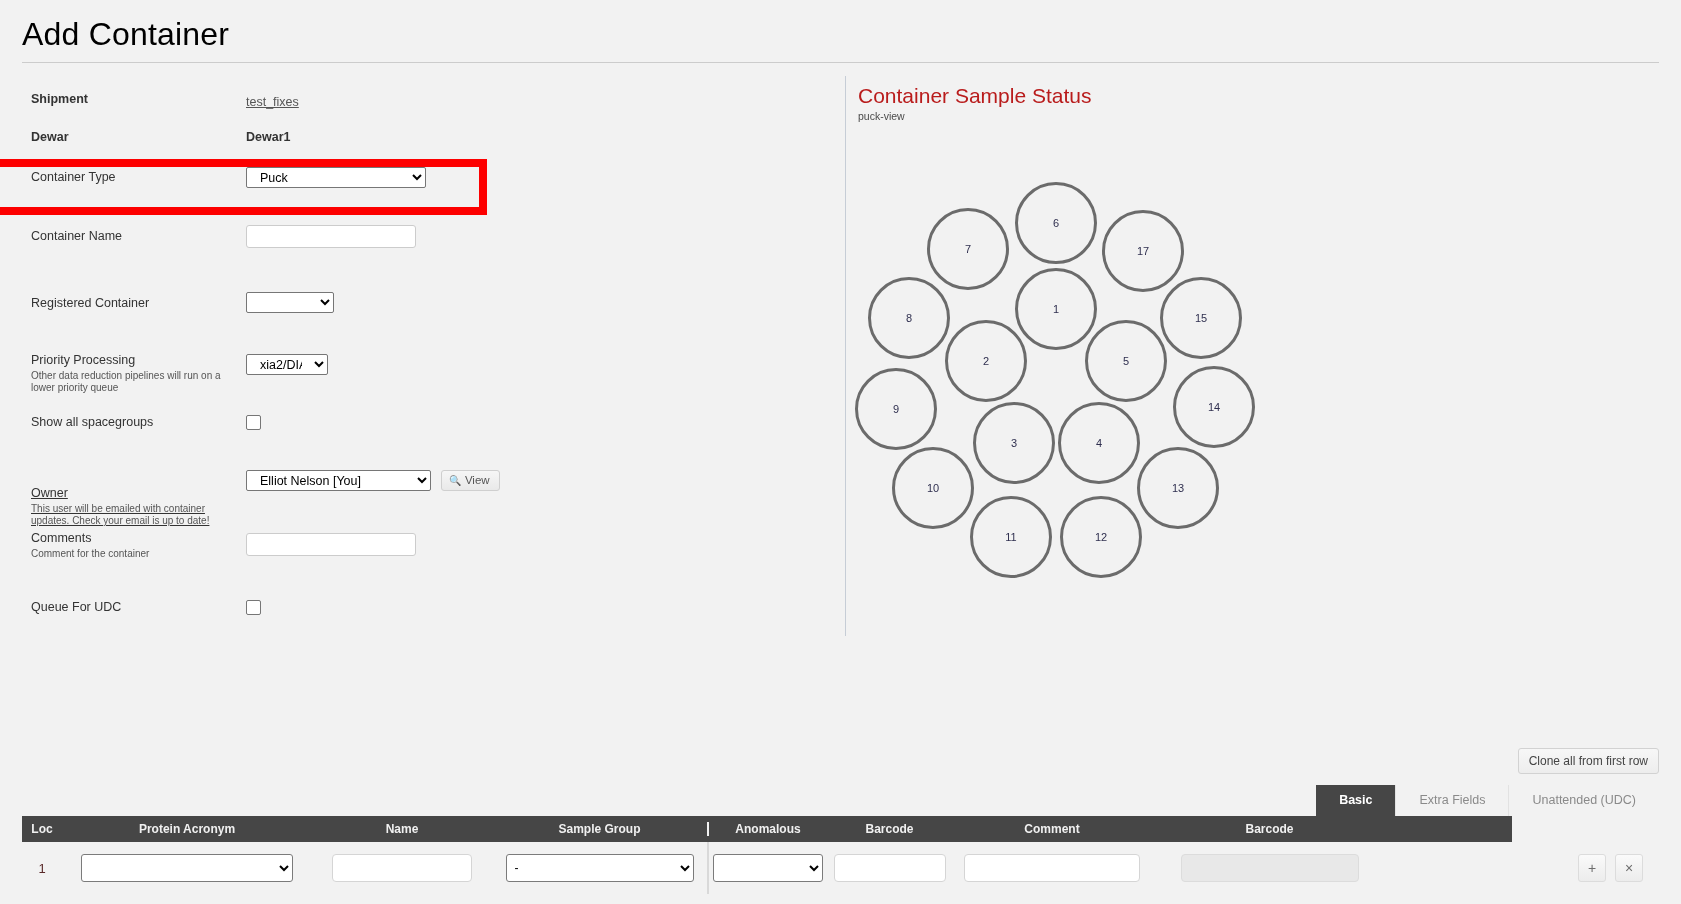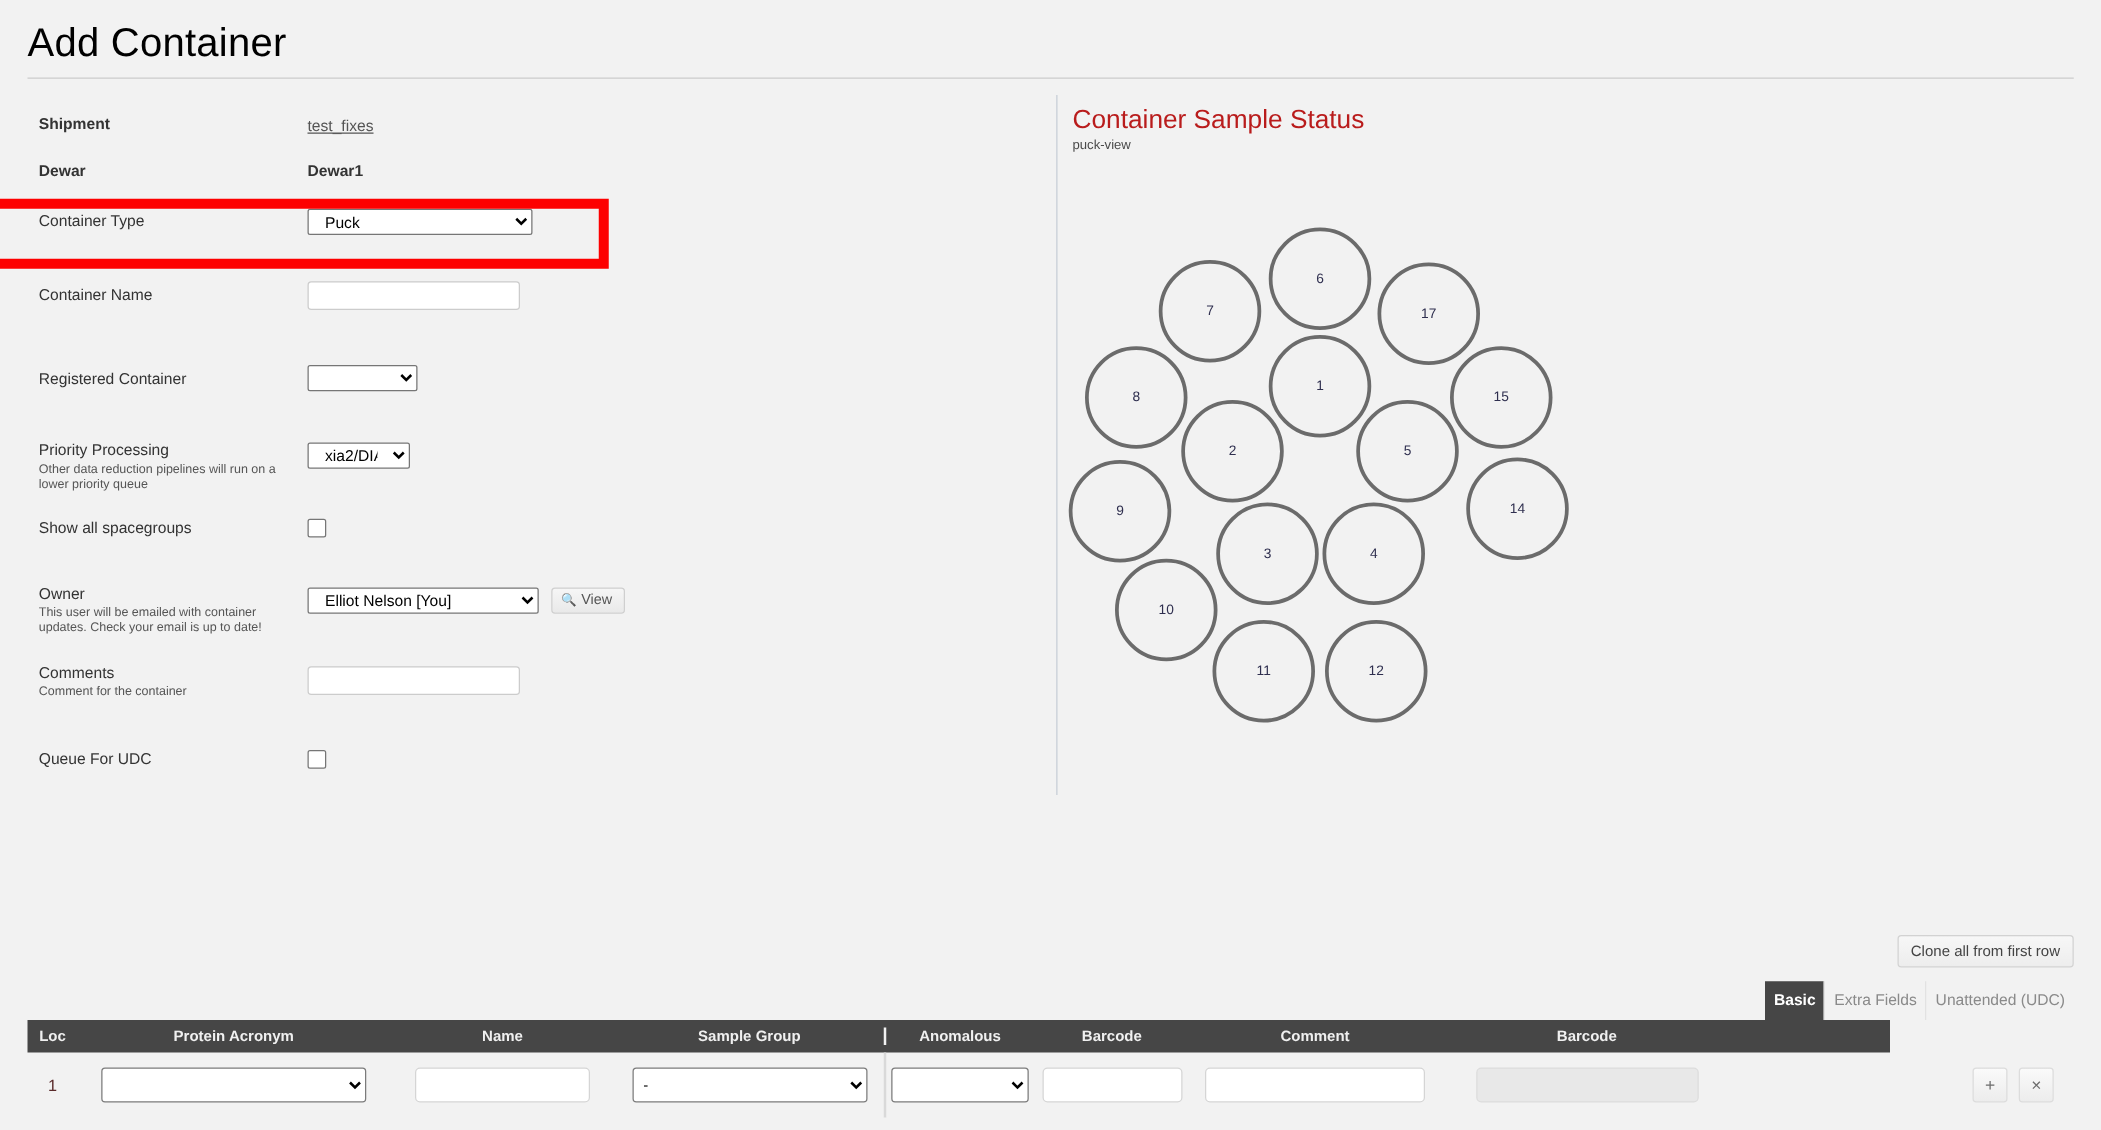--- a/index.html
+++ b/index.html
@@ -211,21 +211,21 @@
   .tabs {
     position: absolute;
     right: 22px;
     top: 785px;
     display: flex;
     align-items: stretch;
   }
   .tab {
     height: 31px;
     line-height: 31px;
-    padding: 0 7px;
+    padding: 0 23px;
     font-size: 12.5px;
     color: #8a8a8a;
     background: #f2f2f2;
     border-left: 1px solid #e2e2e2;
     cursor: pointer;
     white-space: nowrap;
     text-align: right;
   }
   .tab:first-child { border-left: none; }
   .tab.active {
@@ -377,21 +377,21 @@
     </div>
 
     <div class="frow" style="top:343px;">
       <div class="flabel" style="top:2px;">Show all spacegroups</div>
       <div class="fvalue" style="top:2px;">
         <span class="chkbox"></span>
       </div>
     </div>
 
     <div class="frow" style="top:398px;">
-      <div class="flabel" style="top:0px;">
+      <div class="flabel" style="top:18px;text-decoration:underline;">
         <span>Owner</span>
         <span class="fhelp">This user will be emailed with container updates. Check your email is up to date!</span>
       </div>
       <div class="fvalue" style="top:2px;">
         <select class="sel sel-owner">
           <option>Elliot Nelson [You]</option>
         </select>
         <span class="view-btn">
           <span class="mag">🔍</span><span>View</span>
         </span>
@@ -454,20 +454,23 @@
         <span>9</span>
       </div>
       <div class="hole" style="left: 47px; top: 317px; width: 82px; height: 82px;">
         <span>10</span>
       </div>
       <div class="hole" style="left: 125px; top: 366px; width: 82px; height: 82px;">
         <span>11</span>
       </div>
       <div class="hole" style="left: 215px; top: 366px; width: 82px; height: 82px;">
         <span>12</span>
+      </div>
+      <div class="hole" style="left: 292px; top: 317px; width: 82px; height: 82px;">
+        <span>13</span>
       </div>
       <div class="hole" style="left: 328px; top: 236px; width: 82px; height: 82px;">
         <span>14</span>
       </div>
       <div class="hole" style="left: 315px; top: 147px; width: 82px; height: 82px;">
         <span>15</span>
       </div>
       <div class="hole" style="left: 257px; top: 80px; width: 82px; height: 82px;">
         <span>17</span>
       </div>

